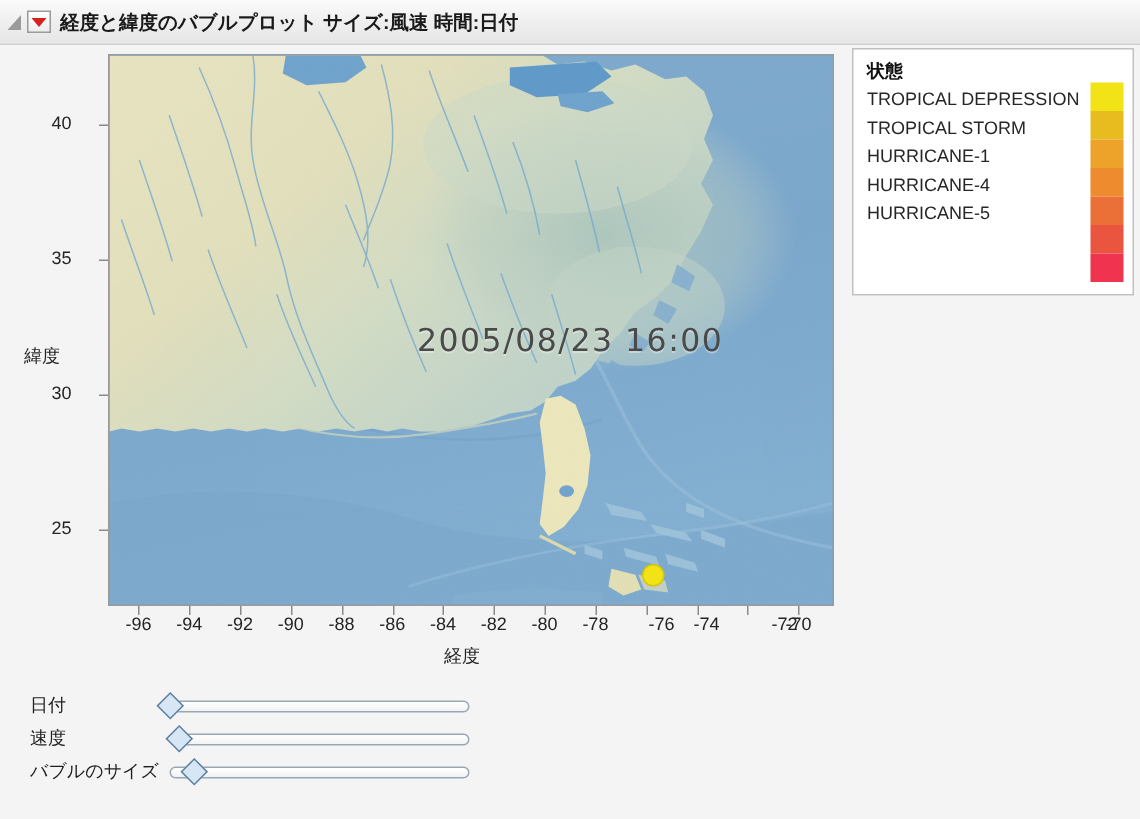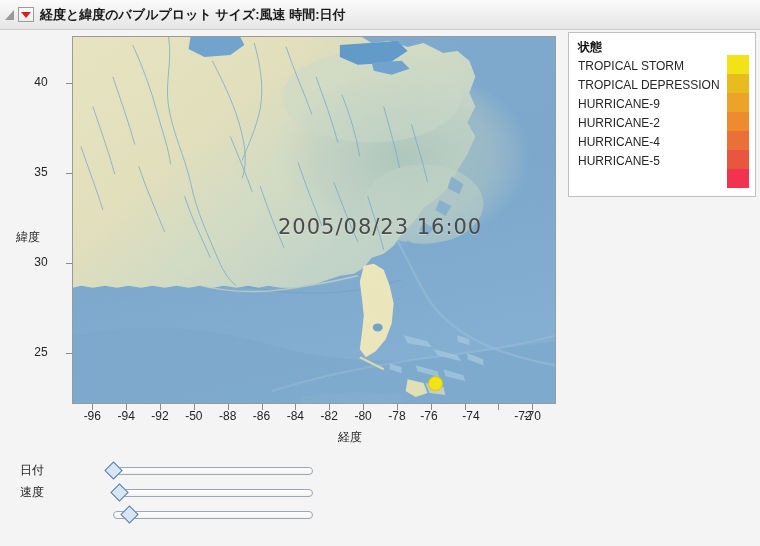--- a/index.html
+++ b/index.html
@@ -84,21 +84,20 @@
     position: absolute;
     left: 16px; top: 200px;
     font-size: 12px;
     color: #242424;
   }
   .axis-label-x {
     position: absolute;
     left: 296px; top: 400px;
     font-size: 12px;
     color: #242424;
-    margin-left: 42px;
   }
   .ytick {
     position: absolute;
     right: 0;
     font-size: 12px;
     color: #242424;
     text-align: center;
     width: 30px;
   }
   .ytick-mark {
@@ -363,55 +362,54 @@
       <div class="ytick" style="top: 45.902px; left: 26px; width: 30px;">40</div>
       <div class="ytick-mark" style="top: 53.902px;"></div>
     </div>
   <div id="xtick-holder">
       <div class="xtick" style="left: 77.3077px;">-96</div>
       <div class="xtick-mark" style="left: 92.3077px;"></div>
       <div class="xtick" style="left: 111.154px;">-94</div>
       <div class="xtick-mark" style="left: 126.154px;"></div>
       <div class="xtick" style="left: 145px;">-92</div>
       <div class="xtick-mark" style="left: 160px;"></div>
-      <div class="xtick" style="left: 178.846px;">-50</div>
+      <div class="xtick" style="left: 178.846px;">-90</div>
       <div class="xtick-mark" style="left: 193.846px;"></div>
       <div class="xtick" style="left: 212.692px;">-88</div>
       <div class="xtick-mark" style="left: 227.692px;"></div>
       <div class="xtick" style="left: 246.538px;">-86</div>
       <div class="xtick-mark" style="left: 261.538px;"></div>
       <div class="xtick" style="left: 280.385px;">-84</div>
       <div class="xtick-mark" style="left: 295.385px;"></div>
       <div class="xtick" style="left: 314.231px;">-82</div>
       <div class="xtick-mark" style="left: 329.231px;"></div>
       <div class="xtick" style="left: 348.077px;">-80</div>
       <div class="xtick-mark" style="left: 363.077px;"></div>
       <div class="xtick" style="left: 381.923px;">-78</div>
       <div class="xtick-mark" style="left: 396.923px;"></div>
-      <div class="xtick" style="left: 414px;">-76</div>
+      <div class="xtick" style="left: 426px;">-76</div>
       <div class="xtick-mark" style="left: 430.769px;"></div>
       <div class="xtick" style="left: 449.615px; text-align: right;">-74</div>
       <div class="xtick-mark" style="left: 464.615px;"></div>
       <div class="xtick" style="left: 508px;">-72</div>
       <div class="xtick-mark" style="left: 498.462px;"></div>
       <div class="xtick" style="left: 517.308px;">-70</div>
       <div class="xtick-mark" style="left: 532.308px;"></div>
     </div>
 
   <div class="axis-label-y">緯度</div>
   <div class="axis-label-x">経度</div>
 </div>
 
 <div id="legend">
   <div id="legend-title">状態</div>
   <div id="legend-items">
+      <div class="legend-item">TROPICAL DEPRESSION</div>
       <div class="legend-item">TROPICAL STORM</div>
-      <div class="legend-item">TROPICAL DEPRESSION</div>
-      <div class="legend-item">HURRICANE-9</div>
-      <div class="legend-item">HURRICANE-2</div>
+      <div class="legend-item">HURRICANE-1</div>
       <div class="legend-item">HURRICANE-4</div>
       <div class="legend-item">HURRICANE-5</div>
     </div>
   <div id="legend-bar">
       <div style="background: rgb(242, 227, 22);"></div>
       <div style="background: rgb(232, 187, 30);"></div>
       <div style="background: rgb(237, 162, 41);"></div>
       <div style="background: rgb(237, 139, 46);"></div>
       <div style="background: rgb(234, 112, 56);"></div>
       <div style="background: rgb(234, 85, 64);"></div>
@@ -425,18 +423,19 @@
         <div class="slider-label">日付</div>
         <div class="slider-track" style="left: 113px; width: 200px;"></div>
         <div class="slider-thumb" style="left: 107px;"></div>
       </div>
       <div class="slider-row" style="top: 30px; width: 340px;">
         <div class="slider-label">速度</div>
         <div class="slider-track" style="left: 113px; width: 200px;"></div>
         <div class="slider-thumb" style="left: 113px;"></div>
       </div>
       <div class="slider-row" style="top: 52px; width: 340px;">
+        <div class="slider-label">バブルのサイズ</div>
         <div class="slider-track" style="left: 113px; width: 200px;"></div>
         <div class="slider-thumb" style="left: 123px;"></div>
       </div>
     </div>
 
 </div>
 
 </body></html>

